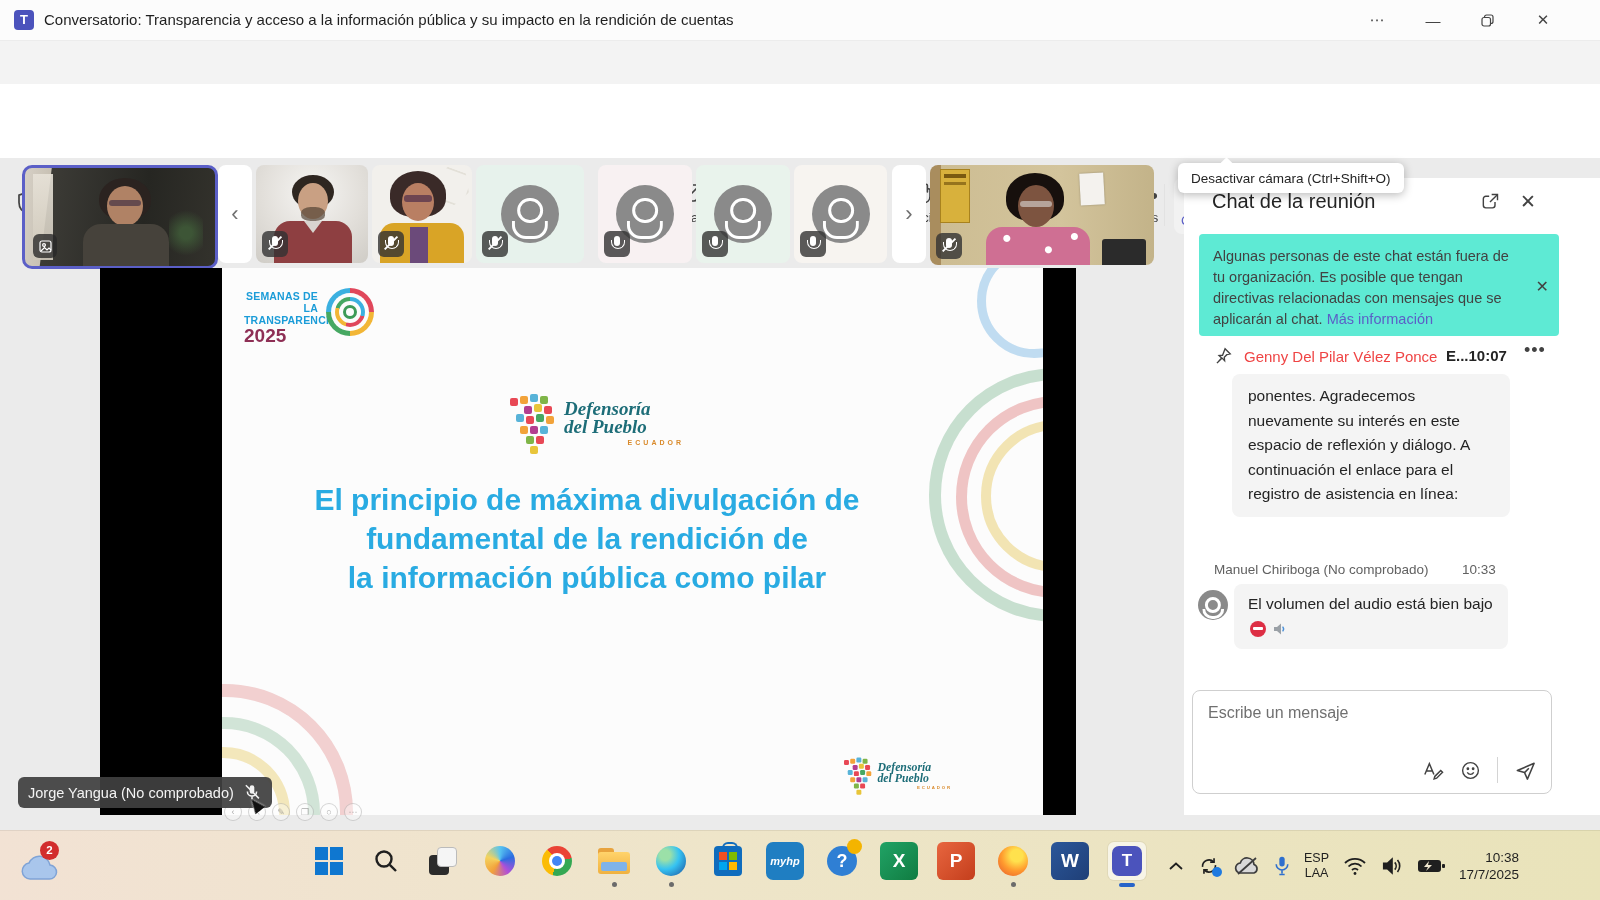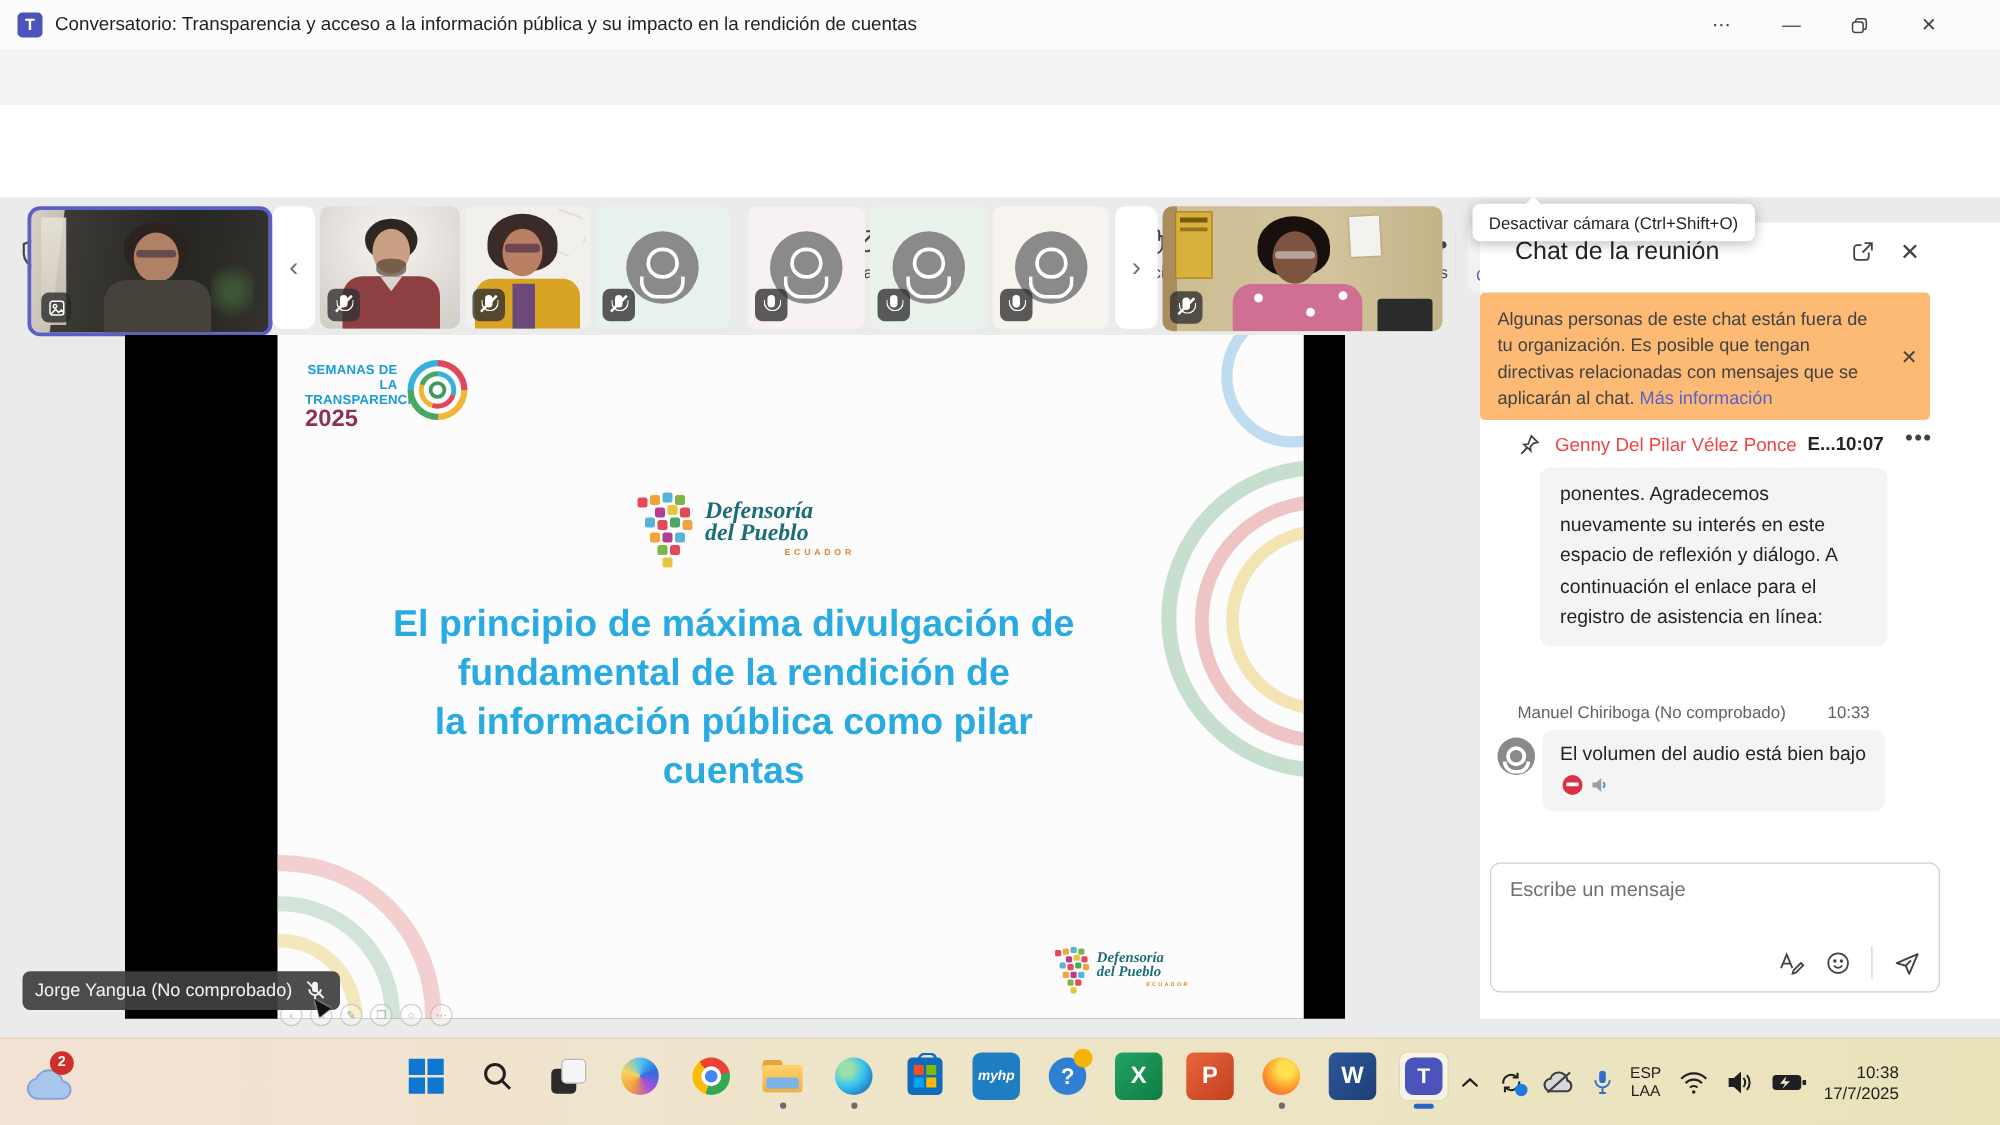--- a/index.html
+++ b/index.html
@@ -63,21 +63,21 @@
   .dp-name{font-size:19px;line-height:18px;font-weight:bold;font-style:italic;color:#1d6d78;font-family:"Liberation Serif",serif}
   .dp-country{font-size:7px;letter-spacing:3px;color:#d98a2b;font-weight:bold}
   .presenter-pill{left:18px;top:777px;height:31px;background:rgba(64,64,64,.93);border-radius:6px;
     display:flex;align-items:center;gap:8px;padding:0 10px;color:#f3f3f3;font-size:14.5px;z-index:20}
   .fctl{width:16px;height:16px;border-radius:50%;border:1px solid rgba(130,130,130,.45);background:rgba(255,255,255,.5);
     color:#909090;font-size:9px;display:flex;align-items:center;justify-content:center}
 
   
   .chatpanel{left:1184px;top:178px;width:416px;height:637px;background:#fff;border-radius:8px 0 0 0}
   .chat-title{left:28px;top:12px;font-size:20px;font-weight:normal;color:#242424}
-  .notice{left:0;top:56px;width:360px;height:102px;background:#fdba74;border-radius:4px;
+  .notice{left:15px;top:56px;width:360px;height:102px;background:#5eead4;border-radius:4px;
     padding:12px 36px 0 14px;box-sizing:border-box;font-size:14.5px;line-height:21px;color:#424242}
   .notice a{color:#5b5fc7;text-decoration:none}
   .pin-name{left:60px;top:170px;font-size:15px;color:#ef4444;white-space:nowrap}
   .pin-time{left:262px;top:169px;font-size:15px;font-weight:bold;color:#242424}
   .bubble{background:#f4f4f4;border-radius:8px;box-sizing:border-box;color:#242424;font-size:15.5px;line-height:24.5px}
   .msg-meta{font-size:13.5px;color:#616161;white-space:nowrap}
   .noentry{display:inline-block;width:16px;height:16px;border-radius:50%;background:#dd2e44;position:relative;vertical-align:-3px;margin:0 2px}
   .noentry:before{content:"";position:absolute;left:3px;top:6.5px;width:10px;height:3px;background:#fff;border-radius:1px}
   .inputbox{left:8px;top:512px;width:360px;height:104px;border:1px solid #cfcfcf;border-radius:8px;box-sizing:border-box;background:#fff}
   .placeholder{left:15px;top:13px;font-size:16px;color:#707070}
@@ -378,21 +378,20 @@
         <div class="dp-name">Defensoría</div>
         <div class="dp-name">del Pueblo</div>
         <div class="dp-country" style="text-align:right;margin-top:3px">ECUADOR</div>
       </div>
     </div>
 
     <div class="ab slide-title">
       <div>El principio de máxima divulgación de</div>
       <div>fundamental de la rendición de</div>
       <div>la información pública como pilar</div>
-      <div>cuentas</div>
     </div>
 
     <div class="ab" style="left:622px;top:492px;transform:scale(.62);transform-origin:top left">
       <div class="ab" style="left:0;top:0;width:8px;height:8px;background:#e84855;border-radius:2px;
         box-shadow:10px -2px 0 #f2a33a,20px -4px 0 #58b3d8,30px -2px 0 #7fb548,14px 8px 0 #b33e8f,24px 6px 0 #e8c53a,34px 8px 0 #e84855,6px 16px 0 #58b3d8,16px 18px 0 #e84855,26px 16px 0 #46a862,36px 18px 0 #f2a33a,10px 28px 0 #f2a33a,20px 28px 0 #b33e8f,30px 28px 0 #58b3d8,16px 38px 0 #7fb548,26px 38px 0 #e84855,20px 48px 0 #e8c53a"></div>
       <div class="ab" style="left:54px;top:2px;width:120px">
         <div class="dp-name">Defensoría</div>
         <div class="dp-name">del Pueblo</div>
         <div class="dp-country" style="text-align:right;margin-top:3px">ECUADOR</div>
       </div>
@@ -496,21 +495,21 @@
 <div class="ab taskbar">
 
   <div class="ab" style="left:20px;top:10px;width:46px;height:46px">
     <svg width="38" height="30" viewBox="0 0 38 30" style="position:absolute;left:0;top:12px">
       <path d="M10 26a8 8 0 0 1-1-15.9A11 11 0 0 1 30 12a7 7 0 0 1-1 14z" fill="#a9c6ec" stroke="#7fa3d6" stroke-width="1.5"></path>
     </svg>
     <div style="position:absolute;left:20px;top:0;width:19px;height:19px;border-radius:50%;background:#d22d2d;color:#fff;
          font-size:11.5px;font-weight:bold;text-align:center;line-height:19px">2</div>
   </div>
 
-  <div class="ab flex" style="left:322px;top:11px;gap:19px">
+  <div class="ab flex" style="left:310px;top:11px;gap:19px">
     <div class="tbicon">
       <div style="display:grid;grid-template-columns:13px 13px;grid-gap:2px">
         <div style="width:13px;height:13px;background:#0f77d0"></div>
           <div style="width:13px;height:13px;background:#0f77d0"></div>
         <div style="width:13px;height:13px;background:#0f77d0"></div>
           <div style="width:13px;height:13px;background:#0f77d0"></div>
       </div>
     </div>
     <div class="tbicon">
       <svg width="26" height="26" viewBox="0 0 26 26" fill="none" stroke="#1f1f1f" stroke-width="2.4">

